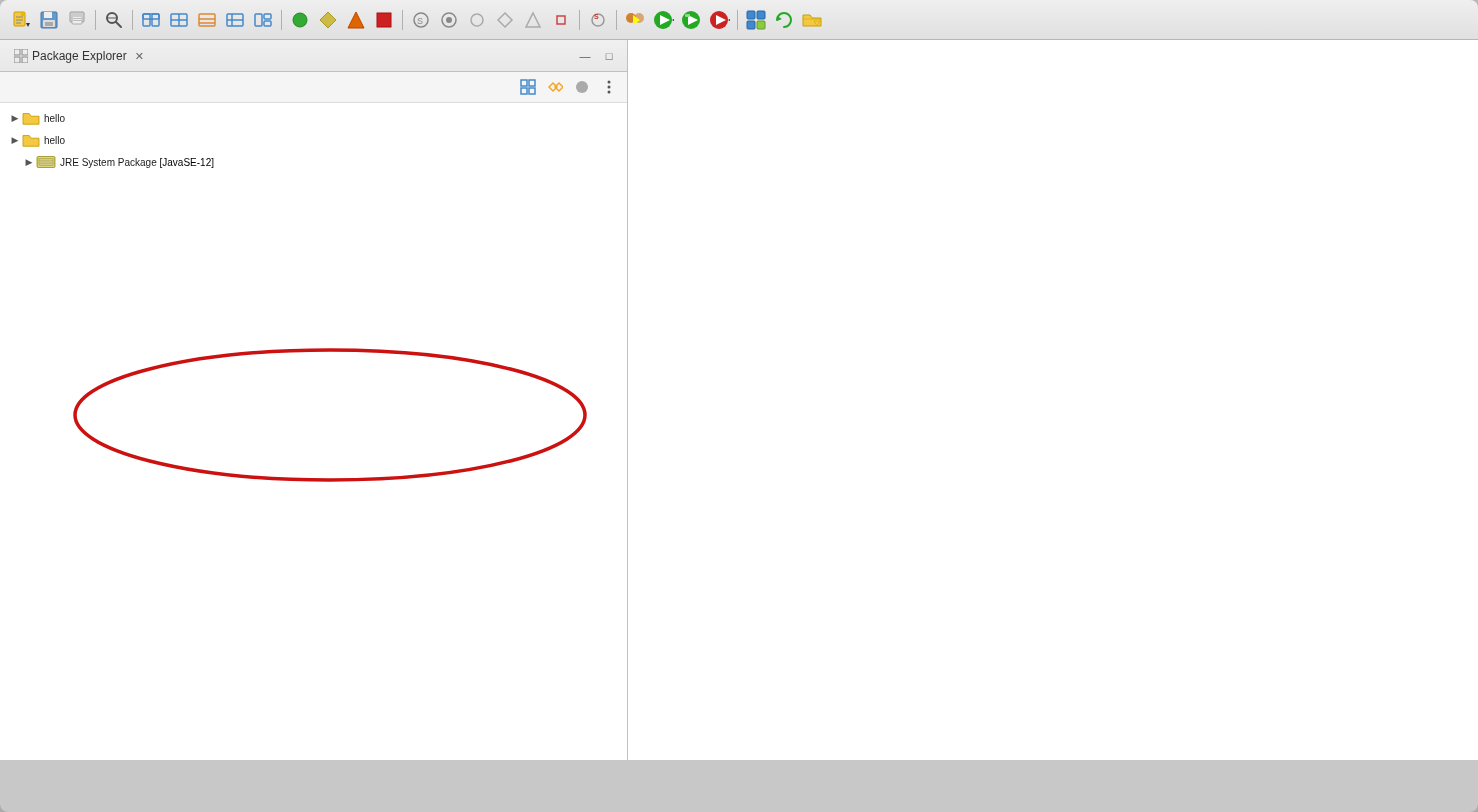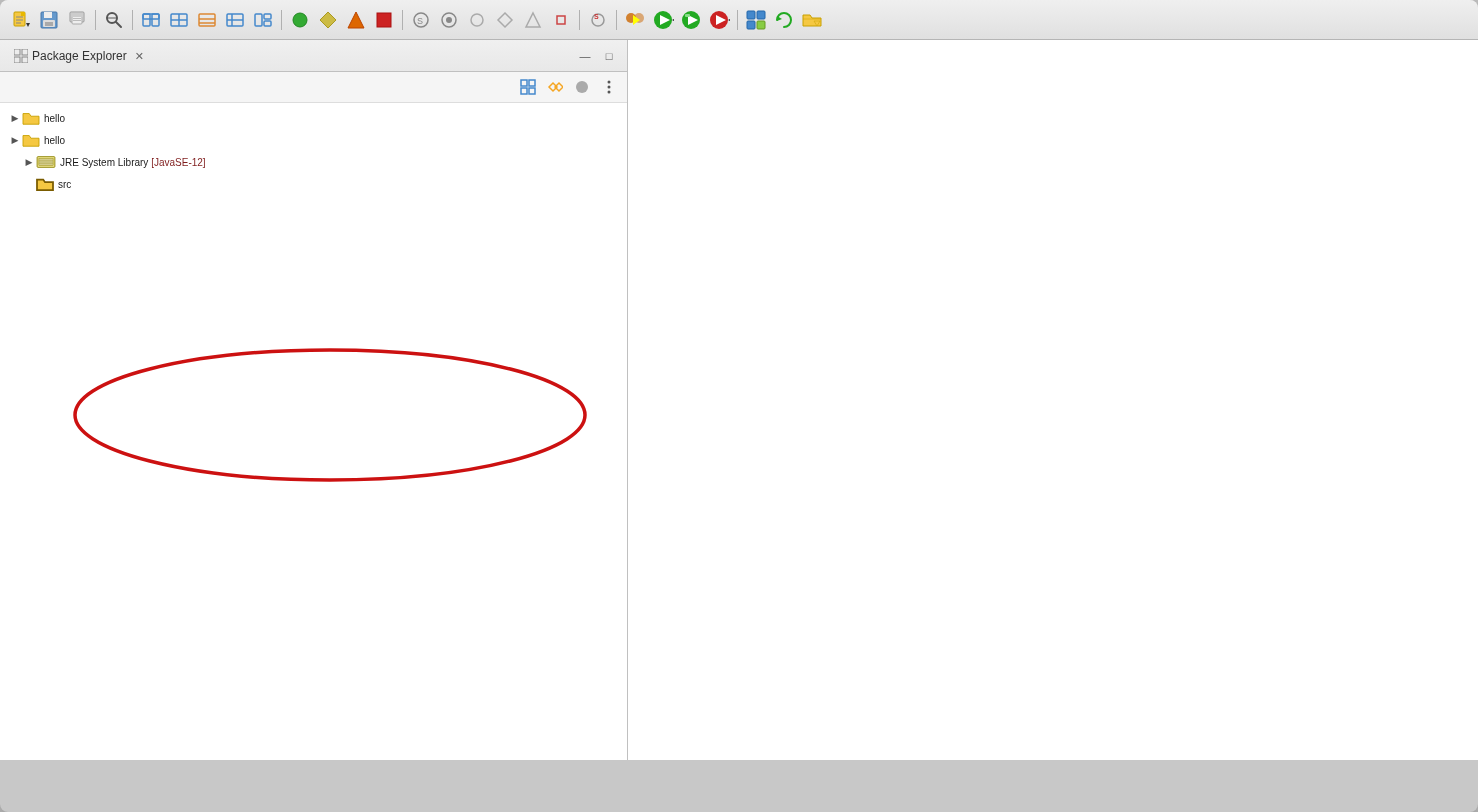--- a/index.html
+++ b/index.html
@@ -481,31 +481,24 @@
           <div class="tree-arrow">▶</div>
           <svg width="20" height="16" viewBox="0 0 22 18" style="margin-right:4px; flex-shrink:0;">
 
             <rect x="1" y="3" width="20" height="12" rx="1" fill="#f0e68c" stroke="#8b8000" stroke-width="1"></rect>
             <rect x="3" y="5" width="16" height="8" fill="#ddd6a0" stroke="#8b8000" stroke-width="0.5"></rect>
             <line x1="3" y1="7" x2="19" y2="7" stroke="#8b8000" stroke-width="0.5"></line>
             <line x1="3" y1="9" x2="19" y2="9" stroke="#8b8000" stroke-width="0.5"></line>
             <line x1="3" y1="11" x2="19" y2="11" stroke="#8b8000" stroke-width="0.5"></line>
           </svg>
           <span class="tree-label">
-            <span>JRE System Library</span> <span style="color:#7f1d1d;">[JavaSE-12]</span>
+            <span>JRE System Package</span> <span style="color:#000000;">[JavaSE-12]</span>
           </span>
         </div>
 
-        <div class="tree-item indent-1">
-          <div style="width:14px; flex-shrink:0;"></div>
-          <svg width="18" height="16" viewBox="0 0 20 18" style="margin-right:4px; flex-shrink:0;">
-            <path d="M1,4 L1,16 L19,16 L19,7 L10,7 L8,4 Z" fill="#f5c842" stroke="#7a5c00" stroke-width="2"></path>
-          </svg>
-          <span class="tree-label">src</span>
-        </div>
       </div>
     </div>
 
     <div class="panel-right"></div>
   </div>
 
   <svg style="position:absolute; top:0; left:0; width:100%; height:100%; pointer-events:none;">
     <ellipse cx="330" cy="415" rx="255" ry="65" fill="none" stroke="#cc1111" stroke-width="3.5"></ellipse>
   </svg>
 

